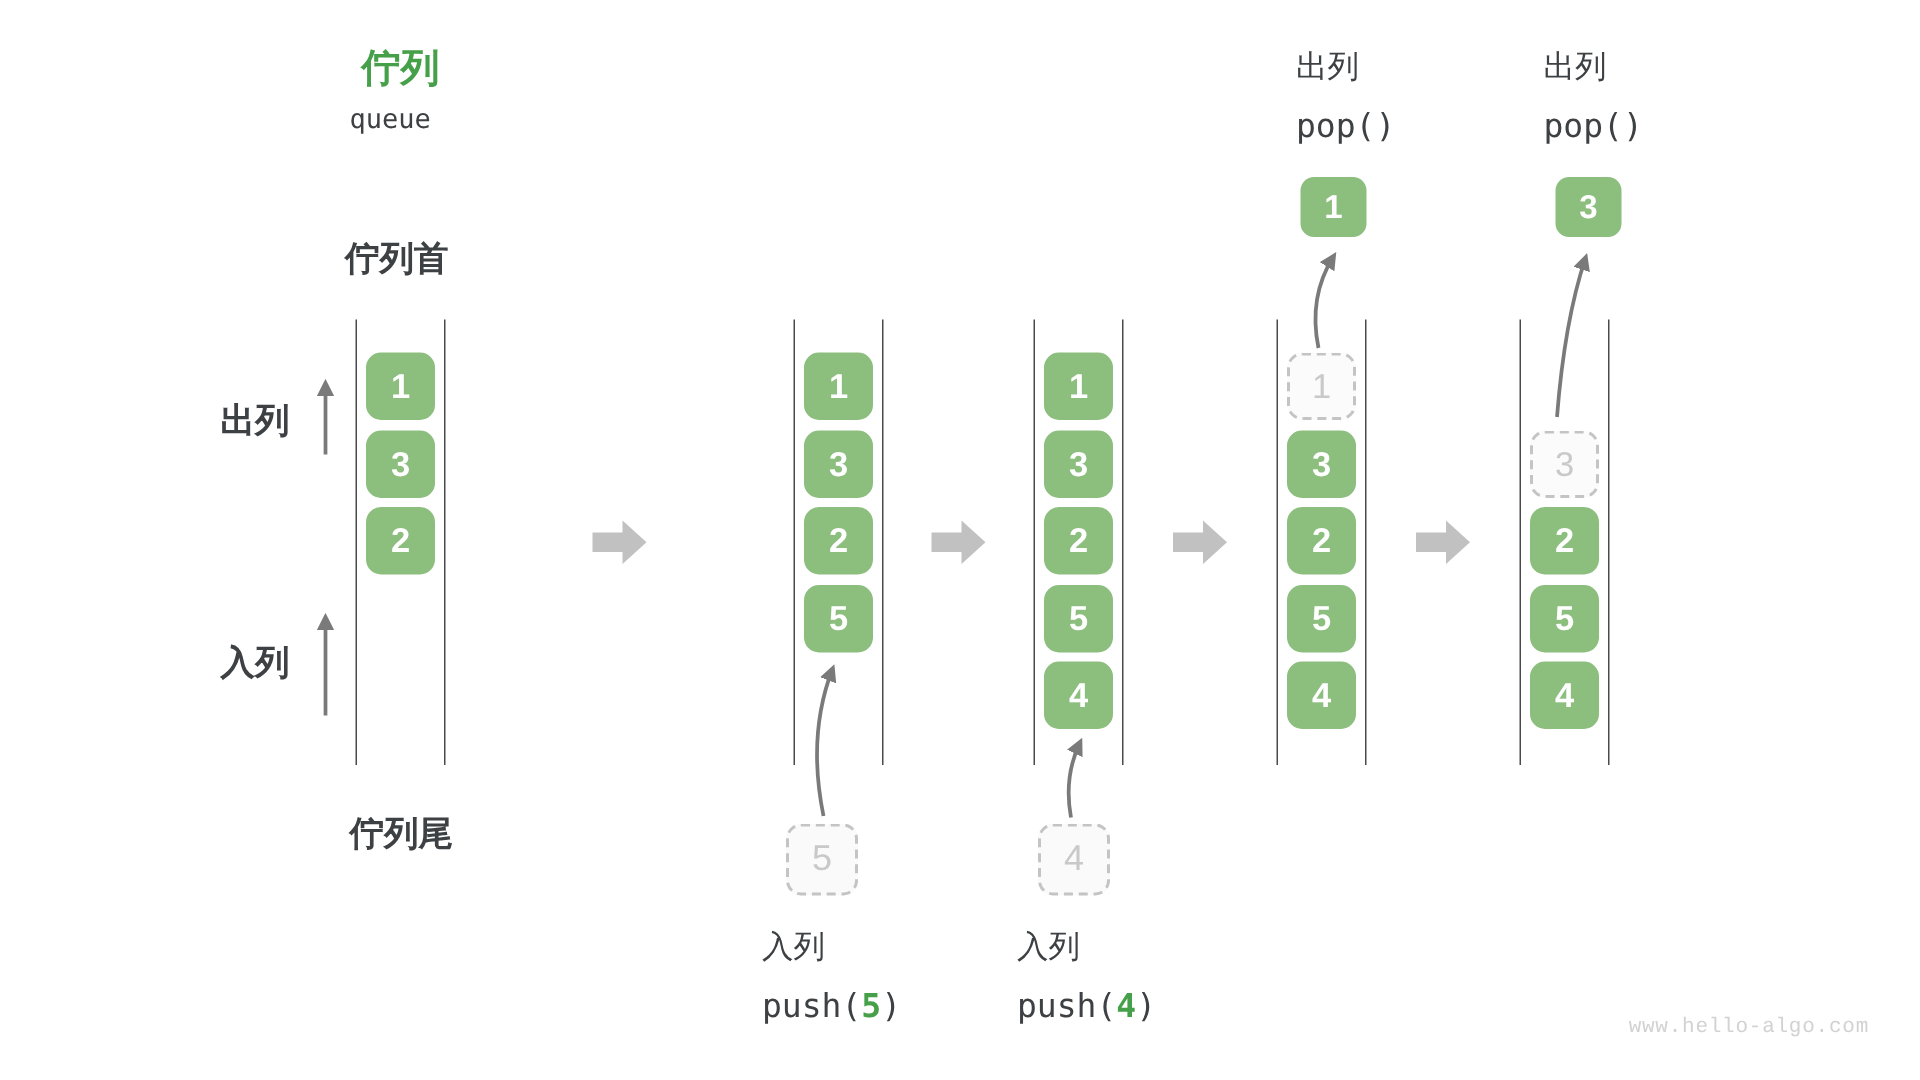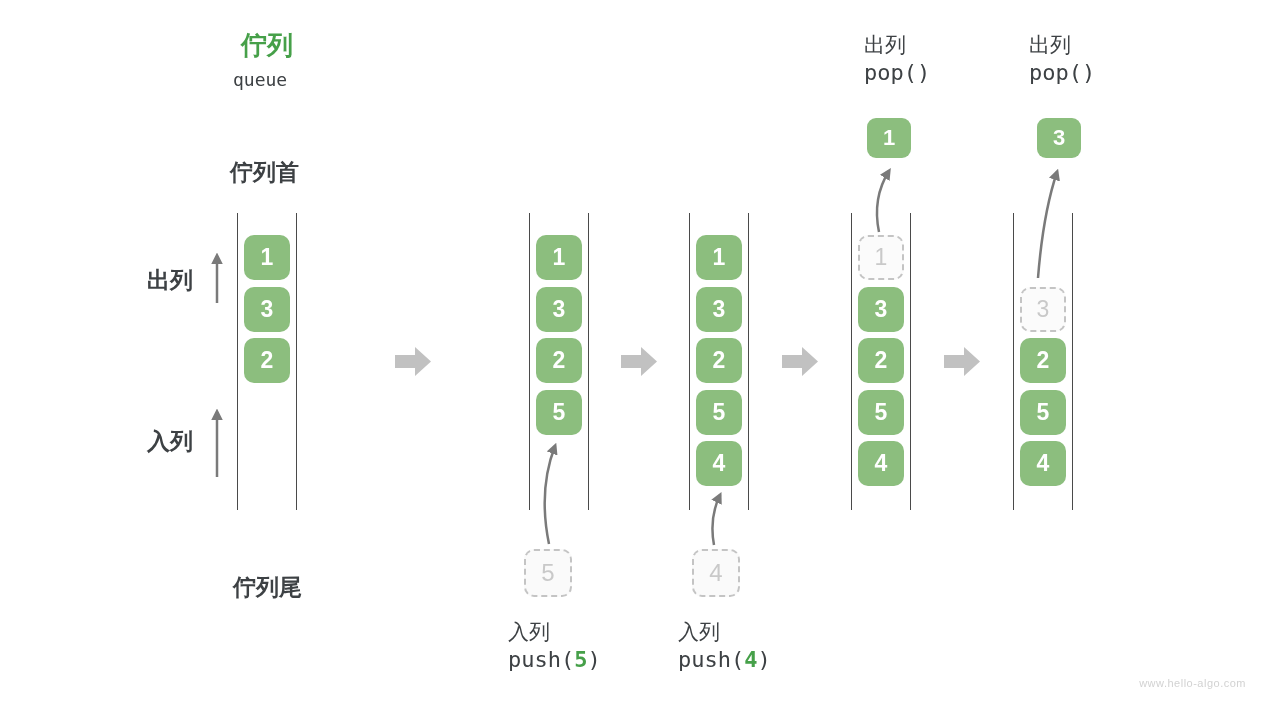--- a/index.html
+++ b/index.html
@@ -17,21 +17,21 @@
   .canvas{
     position:relative;width:1280px;height:720px;background:#fff;overflow:hidden;
     font-family:"Liberation Sans", sans-serif;color:var(--text-dark);
   }
   .overlay{position:absolute;left:0;top:0;width:1280px;height:720px;pointer-events:none;}
   .abs{position:absolute;}
   .title{left:241px;top:28px;font-size:26px;font-weight:700;color:var(--accent-green);}
   .subtitle{left:233px;top:69px;font-size:18px;font-family:"DejaVu Sans Mono", monospace;}
   .cn-bold{font-size:23px;font-weight:700;}
   .front-label{left:230px;top:157px;}
-  .rear-label{left:233px;top:572px;}
+  .rear-label{left:233px;top:540px;}
   .deq-label{left:147px;top:265px;}
   .enq-label{left:147px;top:426px;}
 
   .queue-col{
     position:absolute;top:213px;height:297px;width:60px;box-sizing:border-box;
     border-left:1.5px solid var(--line-gray);border-right:1.5px solid var(--line-gray);
   }
   .col-0{left:237px}.col-1{left:529px}.col-2{left:689px}.col-3{left:851px}.col-4{left:1013px}
 
   .qcell{
@@ -52,30 +52,30 @@
   .staged-2{left:692px;top:549px;}
   .popped{
     position:absolute;width:44px;height:40px;border-radius:9px;background:var(--cell-green);
     color:#fff;font-weight:700;font-size:22px;display:flex;align-items:center;justify-content:center;
   }
   .popped-3{left:867px;top:118px;}
   .popped-4{left:1037px;top:118px;}
 
   .op{position:absolute;}
   .op-cn{font-size:21px;line-height:28px;}
-  .op-code{font-size:22px;line-height:28px;margin-top:0;font-family:"DejaVu Sans Mono", monospace;}
+  .op-code{font-size:22px;line-height:28px;margin-top:12px;font-family:"DejaVu Sans Mono", monospace;}
   .op-code .green{color:var(--accent-green);font-weight:700;}
   .op-b1{left:508px;top:618px;}
   .op-b2{left:678px;top:618px;}
   .op-t3{left:864px;top:31px;}
   .op-t4{left:1029px;top:31px;}
 
   .watermark{
-    right:34px;top:677px;font-size:11px;color:var(--watermark);
-    font-family:Liberation Sans, sans-serif;letter-spacing:0.5px;
+    right:34px;top:677px;font-size:14px;color:var(--watermark);
+    font-family:Liberation Mono, monospace;letter-spacing:0.5px;
   }
 </style>
 </head>
 <body>
 
 <div class="canvas">
 
   <svg class="overlay" viewBox="0 0 1280 720">
     <defs>
       <marker id="ah" viewBox="0 0 10 10" refX="7" refY="5" markerWidth="4.6" markerHeight="4.6" orient="auto">

